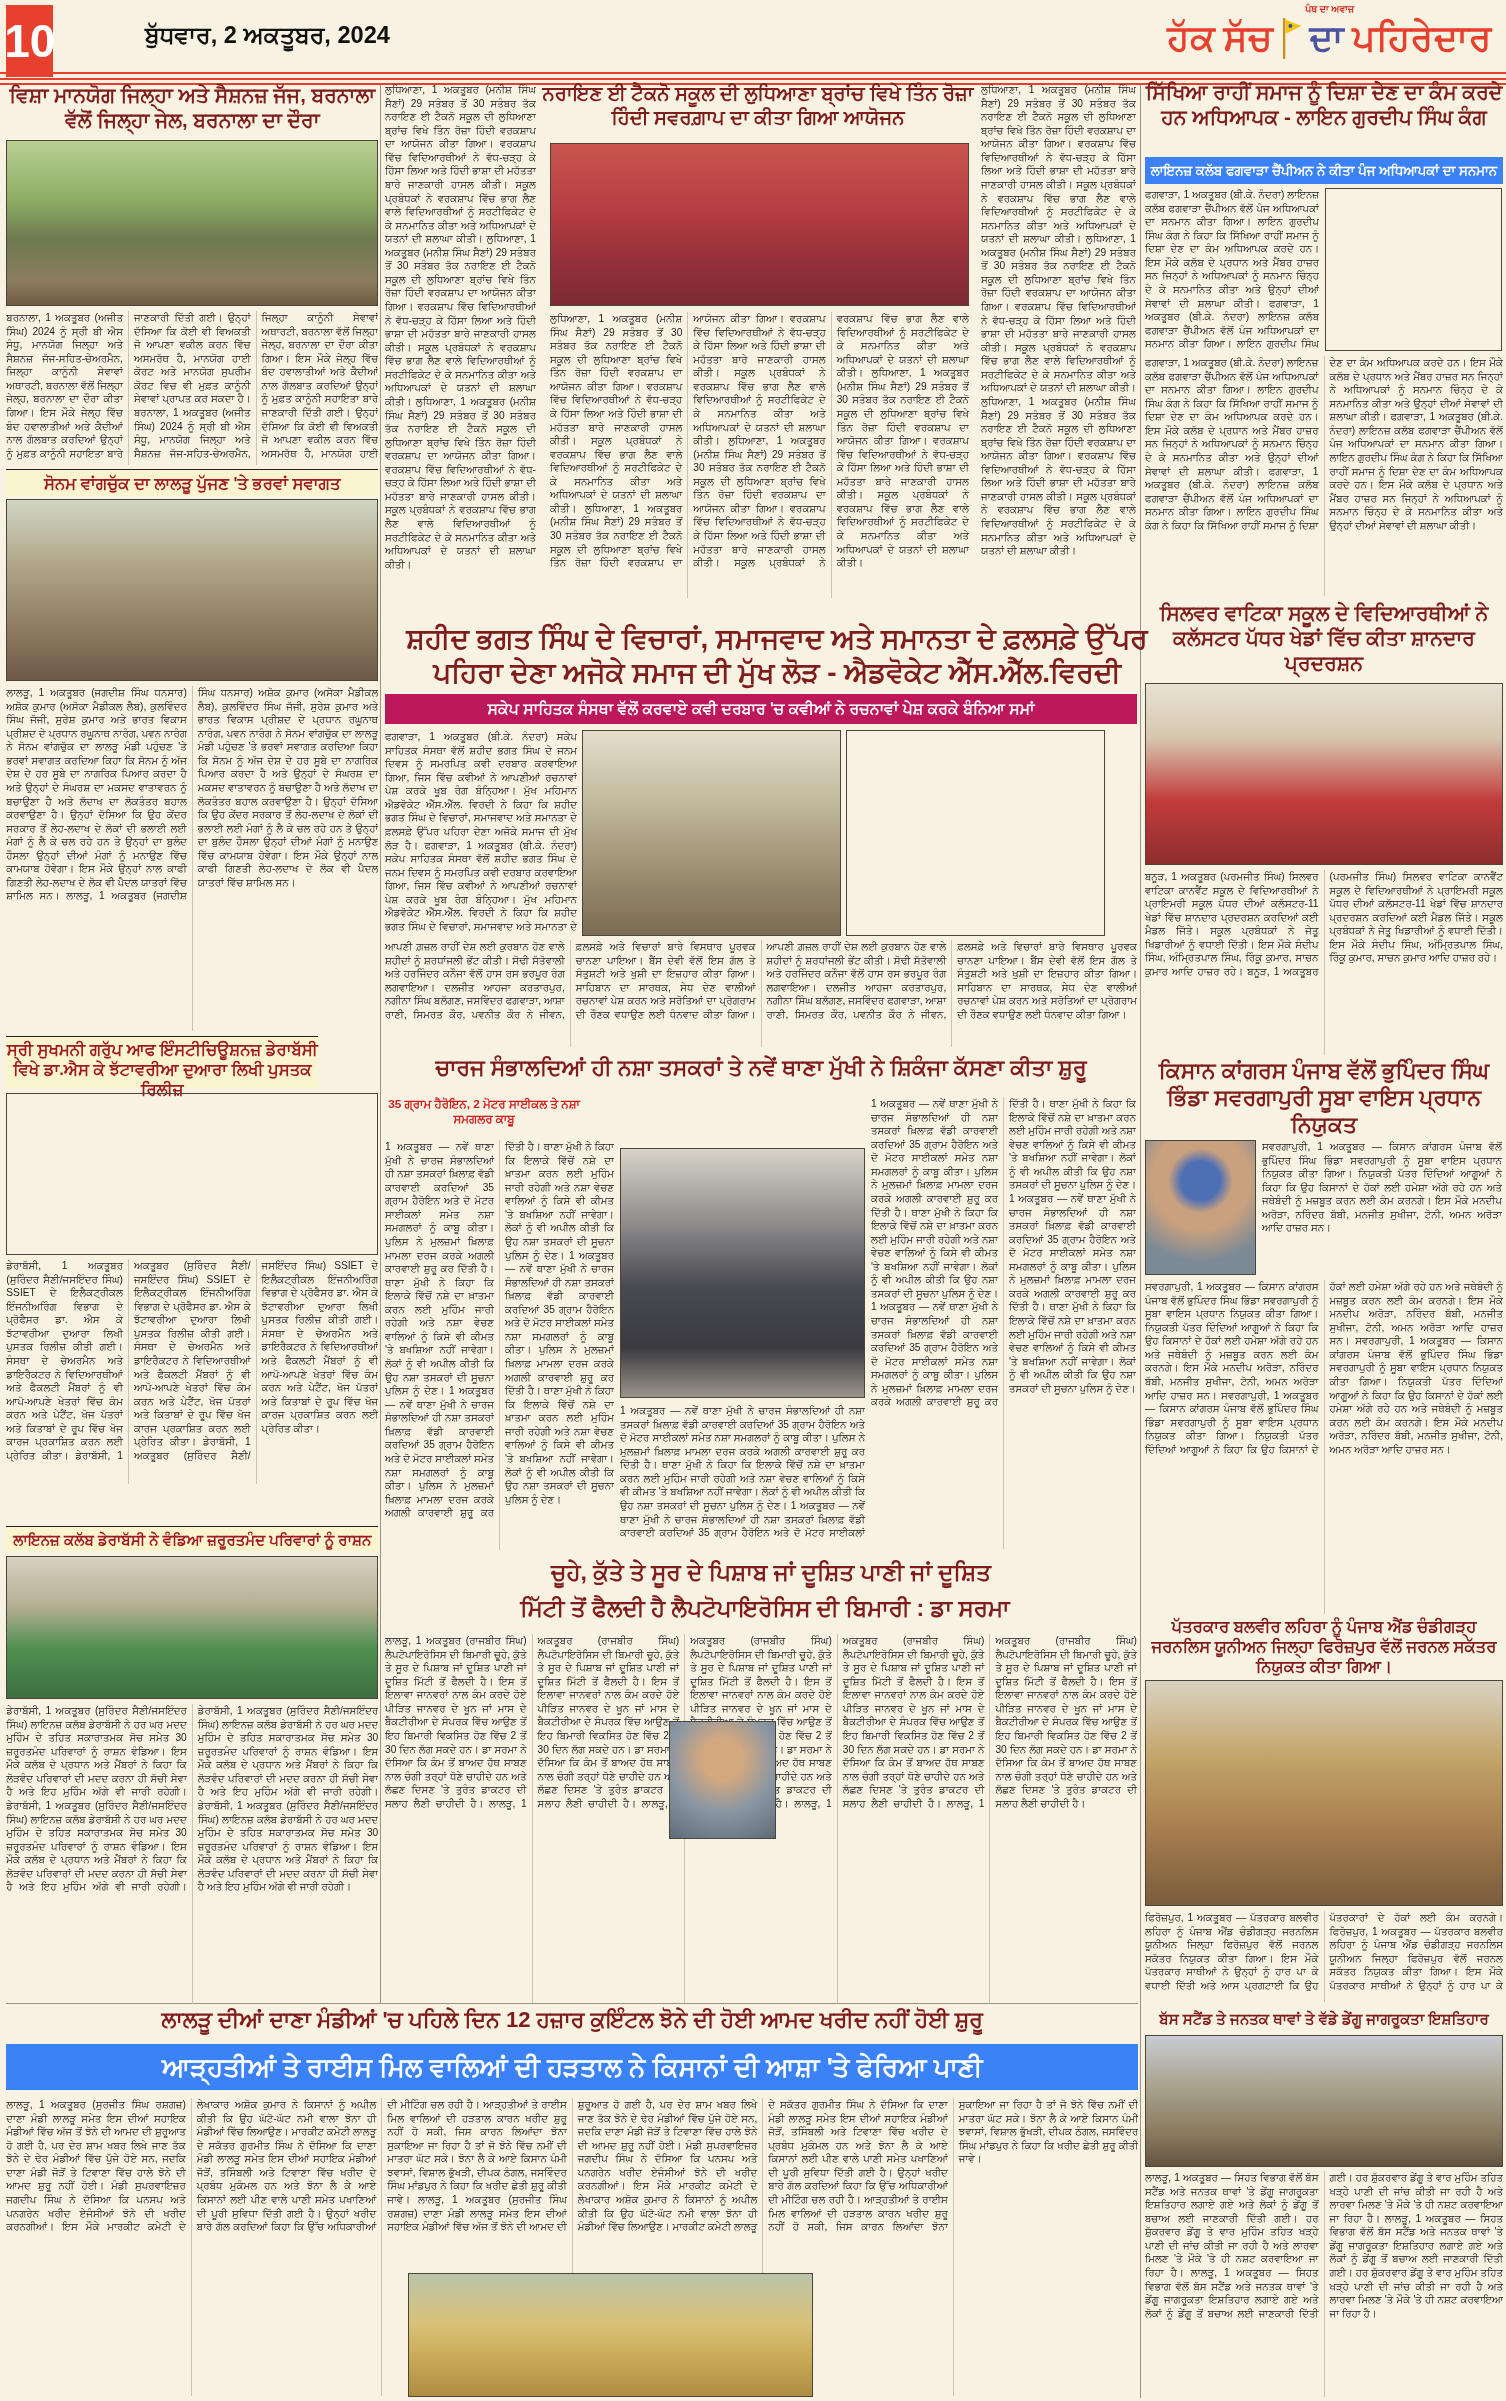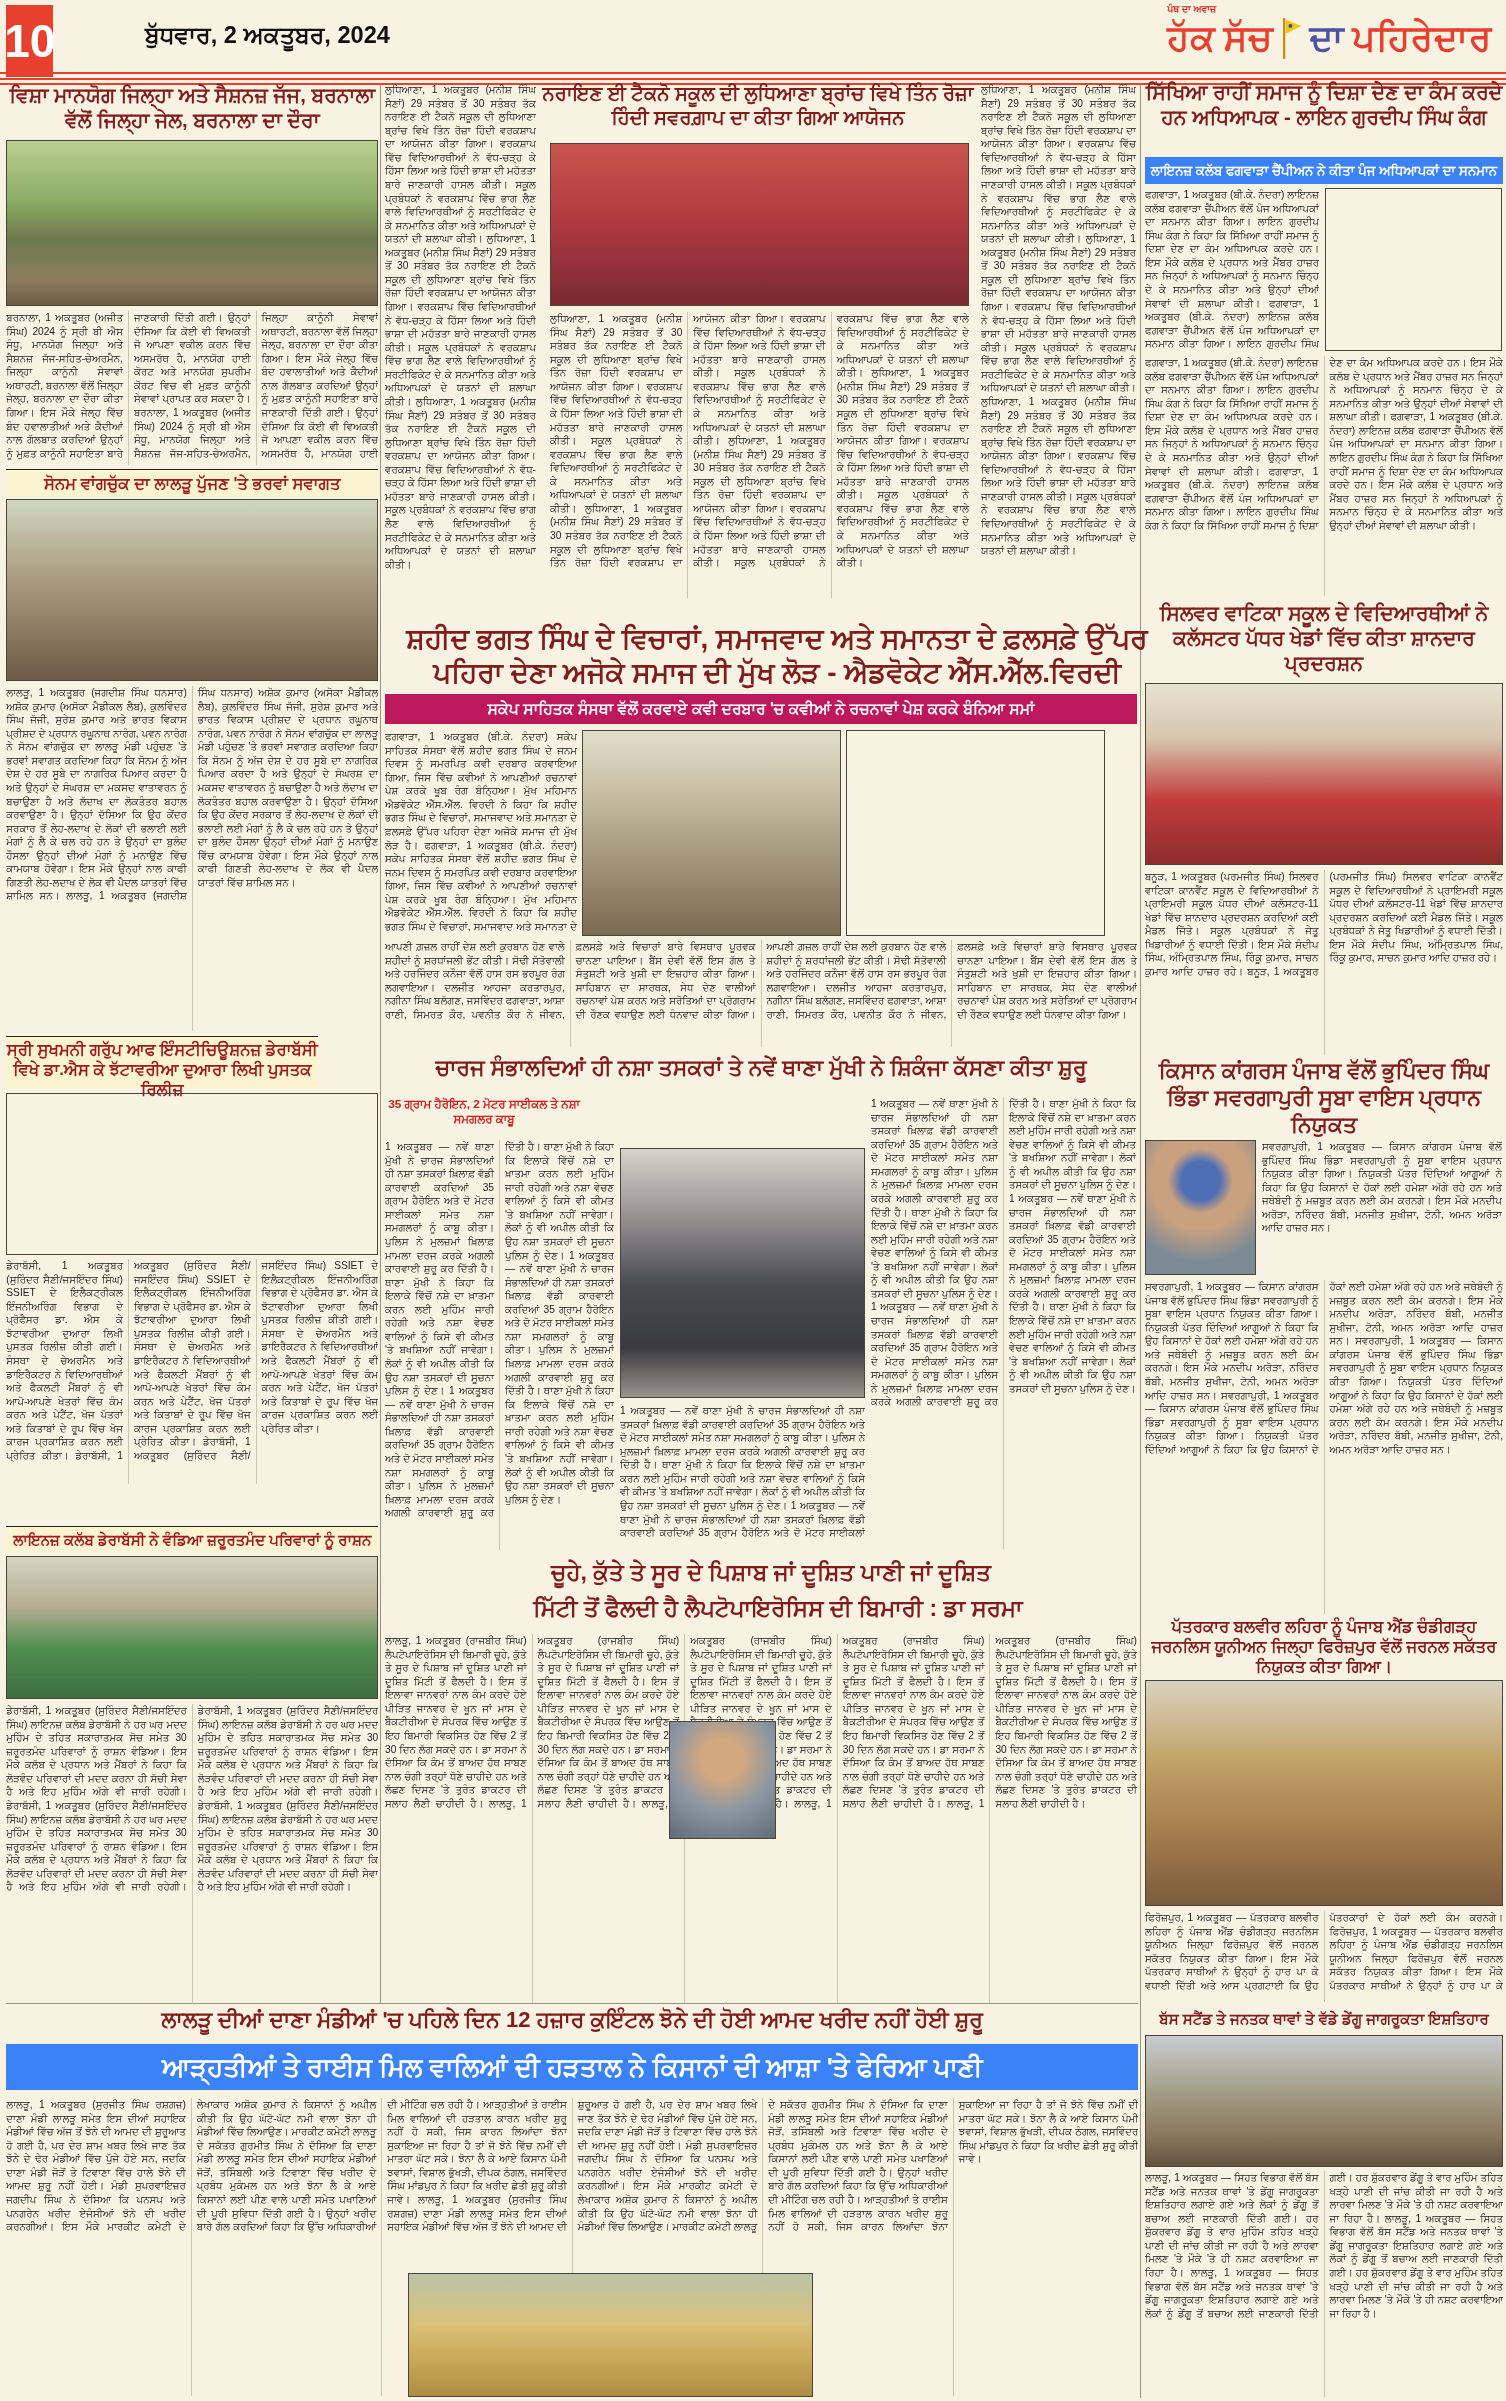--- a/index.html
+++ b/index.html
@@ -3,21 +3,21 @@
 <meta charset="utf-8">
 <style>
   html,body{margin:0;padding:0;}
   body{background:#888;font-family:"Liberation Sans","DejaVu Sans",sans-serif;}
   #paper{position:relative;width:1506px;height:2401px;background:#f7f2e2;margin:0 auto;overflow:hidden;}
   .abs{position:absolute;box-sizing:border-box;}
   
   .pagenum-box{left:6.3px;top:4.7px;width:47px;height:72px;background:#e8402f;color:#fff;
     display:flex;align-items:center;justify-content:center;font-size:46px;font-weight:bold;}
   .page-date{left:145px;top:22px;font-size:23.6px;font-weight:bold;color:#111;}
-  .masthead{right:14px;top:3.1px;text-align:left;}
+  .masthead{right:14px;top:3.1px;text-align:center;}
   .masthead .tagline{font-size:9.4px;color:#d02a1e;font-weight:bold;margin-bottom:1.6px;}
   .logo-row{display:flex;align-items:flex-end;gap:7.9px;justify-content:flex-end;}
   .logo-word{font-size:36px;font-weight:bold;color:#e8402f;letter-spacing:0.8px;}
   .logo-word.blue{color:#4d53a3;}
   .header-rules{left:0;top:72px;width:1506px;height:12.6px;
     background:repeating-linear-gradient(180deg,#e8402f 0 2.4px,rgba(0,0,0,0) 2.4px 5.5px);}
   
   .hl{font-weight:bold;color:#7f1d1d;text-align:center;line-height:1.22;}
   .hl-maroon{color:#9e1b1e;background:#fbf5cf;border-top:1.6px solid #222;}
   .bar{color:#fff;font-weight:bold;text-align:center;display:flex;align-items:center;justify-content:center;}
@@ -108,21 +108,21 @@
   <div class="abs bt c4" style="left:385px;top:940px;width:752px;height:107px;">ਆਪਣੀ ਗ਼ਜ਼ਲ ਰਾਹੀਂ ਦੇਸ਼ ਲਈ ਕੁਰਬਾਨ ਹੋਣ ਵਾਲੇ ਸ਼ਹੀਦਾਂ ਨੂੰ ਸ਼ਰਧਾਂਜਲੀ ਭੇਂਟ ਕੀਤੀ। ਸੋਢੀ ਸੱਤੋਵਾਲੀ ਅਤੇ ਹਰਜਿੰਦਰ ਕਨੌਜਾ ਵੱਲੋਂ ਹਾਸ ਰਸ ਭਰਪੂਰ ਰੰਗ ਲਗਵਾਇਆ। ਦਲਜੀਤ ਆਹਜਾ ਕਰਤਾਰਪੁਰ, ਨਗੀਨਾ ਸਿੰਘ ਬਲੱਗਣ, ਜਸਵਿੰਦਰ ਫਗਵਾੜਾ, ਆਸ਼ਾ ਰਾਣੀ, ਸਿਮਰਤ ਕੌਰ, ਪਵਨੀਤ ਕੌਰ ਨੇ ਜੀਵਨ, ਫ਼ਲਸਫ਼ੇ ਅਤੇ ਵਿਚਾਰਾਂ ਬਾਰੇ ਵਿਸਥਾਰ ਪੂਰਵਕ ਚਾਨਣਾ ਪਾਇਆ। ਬੈਂਸ ਦੇਵੀ ਵੱਲੋਂ ਇਸ ਗੱਲ ਤੇ ਸੰਤੁਸ਼ਟੀ ਅਤੇ ਖੁਸ਼ੀ ਦਾ ਇਜ਼ਹਾਰ ਕੀਤਾ ਗਿਆ। ਸਾਹਿਬਾਨ ਦਾ ਸਾਰਥਕ, ਸੇਧ ਦੇਣ ਵਾਲੀਆਂ ਰਚਨਾਵਾਂ ਪੇਸ਼ ਕਰਨ ਅਤੇ ਸਰੋਤਿਆਂ ਦਾ ਪ੍ਰੋਗਰਾਮ ਦੀ ਰੌਣਕ ਵਧਾਉਣ ਲਈ ਧੰਨਵਾਦ ਕੀਤਾ ਗਿਆ। ਆਪਣੀ ਗ਼ਜ਼ਲ ਰਾਹੀਂ ਦੇਸ਼ ਲਈ ਕੁਰਬਾਨ ਹੋਣ ਵਾਲੇ ਸ਼ਹੀਦਾਂ ਨੂੰ ਸ਼ਰਧਾਂਜਲੀ ਭੇਂਟ ਕੀਤੀ। ਸੋਢੀ ਸੱਤੋਵਾਲੀ ਅਤੇ ਹਰਜਿੰਦਰ ਕਨੌਜਾ ਵੱਲੋਂ ਹਾਸ ਰਸ ਭਰਪੂਰ ਰੰਗ ਲਗਵਾਇਆ। ਦਲਜੀਤ ਆਹਜਾ ਕਰਤਾਰਪੁਰ, ਨਗੀਨਾ ਸਿੰਘ ਬਲੱਗਣ, ਜਸਵਿੰਦਰ ਫਗਵਾੜਾ, ਆਸ਼ਾ ਰਾਣੀ, ਸਿਮਰਤ ਕੌਰ, ਪਵਨੀਤ ਕੌਰ ਨੇ ਜੀਵਨ, ਫ਼ਲਸਫ਼ੇ ਅਤੇ ਵਿਚਾਰਾਂ ਬਾਰੇ ਵਿਸਥਾਰ ਪੂਰਵਕ ਚਾਨਣਾ ਪਾਇਆ। ਬੈਂਸ ਦੇਵੀ ਵੱਲੋਂ ਇਸ ਗੱਲ ਤੇ ਸੰਤੁਸ਼ਟੀ ਅਤੇ ਖੁਸ਼ੀ ਦਾ ਇਜ਼ਹਾਰ ਕੀਤਾ ਗਿਆ। ਸਾਹਿਬਾਨ ਦਾ ਸਾਰਥਕ, ਸੇਧ ਦੇਣ ਵਾਲੀਆਂ ਰਚਨਾਵਾਂ ਪੇਸ਼ ਕਰਨ ਅਤੇ ਸਰੋਤਿਆਂ ਦਾ ਪ੍ਰੋਗਰਾਮ ਦੀ ਰੌਣਕ ਵਧਾਉਣ ਲਈ ਧੰਨਵਾਦ ਕੀਤਾ ਗਿਆ।</div>
 
   <h2 class="abs hl" style="left:385px;top:1055px;width:752px;height:36px;font-size:22px;margin:0;">ਚਾਰਜ ਸੰਭਾਲਦਿਆਂ ਹੀ ਨਸ਼ਾ ਤਸਕਰਾਂ ਤੇ ਨਵੇਂ ਥਾਣਾ ਮੁੱਖੀ ਨੇ ਸ਼ਿਕੰਜਾ ਕੱਸਣਾ ਕੀਤਾ ਸ਼ੁਰੂ</h2>
   <div class="abs kicker" style="left:386px;top:1097px;width:196px;height:39px;">35 ਗ੍ਰਾਮ ਹੈਰੋਇਨ, 2 ਮੋਟਰ ਸਾਈਕਲ ਤੇ ਨਸ਼ਾ ਸਮਗਲਰ ਕਾਬੂ</div>
   <div class="abs bt c2" style="left:385px;top:1140px;width:229px;height:410px;">1 ਅਕਤੂਬਰ — ਨਵੇਂ ਥਾਣਾ ਮੁੱਖੀ ਨੇ ਚਾਰਜ ਸੰਭਾਲਦਿਆਂ ਹੀ ਨਸ਼ਾ ਤਸਕਰਾਂ ਖ਼ਿਲਾਫ਼ ਵੱਡੀ ਕਾਰਵਾਈ ਕਰਦਿਆਂ 35 ਗ੍ਰਾਮ ਹੈਰੋਇਨ ਅਤੇ ਦੋ ਮੋਟਰ ਸਾਈਕਲਾਂ ਸਮੇਤ ਨਸ਼ਾ ਸਮਗਲਰਾਂ ਨੂੰ ਕਾਬੂ ਕੀਤਾ। ਪੁਲਿਸ ਨੇ ਮੁਲਜ਼ਮਾਂ ਖ਼ਿਲਾਫ਼ ਮਾਮਲਾ ਦਰਜ ਕਰਕੇ ਅਗਲੀ ਕਾਰਵਾਈ ਸ਼ੁਰੂ ਕਰ ਦਿੱਤੀ ਹੈ। ਥਾਣਾ ਮੁੱਖੀ ਨੇ ਕਿਹਾ ਕਿ ਇਲਾਕੇ ਵਿੱਚੋਂ ਨਸ਼ੇ ਦਾ ਖ਼ਾਤਮਾ ਕਰਨ ਲਈ ਮੁਹਿੰਮ ਜਾਰੀ ਰਹੇਗੀ ਅਤੇ ਨਸ਼ਾ ਵੇਚਣ ਵਾਲਿਆਂ ਨੂੰ ਕਿਸੇ ਵੀ ਕੀਮਤ 'ਤੇ ਬਖਸ਼ਿਆ ਨਹੀਂ ਜਾਵੇਗਾ। ਲੋਕਾਂ ਨੂੰ ਵੀ ਅਪੀਲ ਕੀਤੀ ਕਿ ਉਹ ਨਸ਼ਾ ਤਸਕਰਾਂ ਦੀ ਸੂਚਨਾ ਪੁਲਿਸ ਨੂੰ ਦੇਣ। 1 ਅਕਤੂਬਰ — ਨਵੇਂ ਥਾਣਾ ਮੁੱਖੀ ਨੇ ਚਾਰਜ ਸੰਭਾਲਦਿਆਂ ਹੀ ਨਸ਼ਾ ਤਸਕਰਾਂ ਖ਼ਿਲਾਫ਼ ਵੱਡੀ ਕਾਰਵਾਈ ਕਰਦਿਆਂ 35 ਗ੍ਰਾਮ ਹੈਰੋਇਨ ਅਤੇ ਦੋ ਮੋਟਰ ਸਾਈਕਲਾਂ ਸਮੇਤ ਨਸ਼ਾ ਸਮਗਲਰਾਂ ਨੂੰ ਕਾਬੂ ਕੀਤਾ। ਪੁਲਿਸ ਨੇ ਮੁਲਜ਼ਮਾਂ ਖ਼ਿਲਾਫ਼ ਮਾਮਲਾ ਦਰਜ ਕਰਕੇ ਅਗਲੀ ਕਾਰਵਾਈ ਸ਼ੁਰੂ ਕਰ ਦਿੱਤੀ ਹੈ। ਥਾਣਾ ਮੁੱਖੀ ਨੇ ਕਿਹਾ ਕਿ ਇਲਾਕੇ ਵਿੱਚੋਂ ਨਸ਼ੇ ਦਾ ਖ਼ਾਤਮਾ ਕਰਨ ਲਈ ਮੁਹਿੰਮ ਜਾਰੀ ਰਹੇਗੀ ਅਤੇ ਨਸ਼ਾ ਵੇਚਣ ਵਾਲਿਆਂ ਨੂੰ ਕਿਸੇ ਵੀ ਕੀਮਤ 'ਤੇ ਬਖਸ਼ਿਆ ਨਹੀਂ ਜਾਵੇਗਾ। ਲੋਕਾਂ ਨੂੰ ਵੀ ਅਪੀਲ ਕੀਤੀ ਕਿ ਉਹ ਨਸ਼ਾ ਤਸਕਰਾਂ ਦੀ ਸੂਚਨਾ ਪੁਲਿਸ ਨੂੰ ਦੇਣ। 1 ਅਕਤੂਬਰ — ਨਵੇਂ ਥਾਣਾ ਮੁੱਖੀ ਨੇ ਚਾਰਜ ਸੰਭਾਲਦਿਆਂ ਹੀ ਨਸ਼ਾ ਤਸਕਰਾਂ ਖ਼ਿਲਾਫ਼ ਵੱਡੀ ਕਾਰਵਾਈ ਕਰਦਿਆਂ 35 ਗ੍ਰਾਮ ਹੈਰੋਇਨ ਅਤੇ ਦੋ ਮੋਟਰ ਸਾਈਕਲਾਂ ਸਮੇਤ ਨਸ਼ਾ ਸਮਗਲਰਾਂ ਨੂੰ ਕਾਬੂ ਕੀਤਾ। ਪੁਲਿਸ ਨੇ ਮੁਲਜ਼ਮਾਂ ਖ਼ਿਲਾਫ਼ ਮਾਮਲਾ ਦਰਜ ਕਰਕੇ ਅਗਲੀ ਕਾਰਵਾਈ ਸ਼ੁਰੂ ਕਰ ਦਿੱਤੀ ਹੈ। ਥਾਣਾ ਮੁੱਖੀ ਨੇ ਕਿਹਾ ਕਿ ਇਲਾਕੇ ਵਿੱਚੋਂ ਨਸ਼ੇ ਦਾ ਖ਼ਾਤਮਾ ਕਰਨ ਲਈ ਮੁਹਿੰਮ ਜਾਰੀ ਰਹੇਗੀ ਅਤੇ ਨਸ਼ਾ ਵੇਚਣ ਵਾਲਿਆਂ ਨੂੰ ਕਿਸੇ ਵੀ ਕੀਮਤ 'ਤੇ ਬਖਸ਼ਿਆ ਨਹੀਂ ਜਾਵੇਗਾ। ਲੋਕਾਂ ਨੂੰ ਵੀ ਅਪੀਲ ਕੀਤੀ ਕਿ ਉਹ ਨਸ਼ਾ ਤਸਕਰਾਂ ਦੀ ਸੂਚਨਾ ਪੁਲਿਸ ਨੂੰ ਦੇਣ।</div>
   <div class="abs photo ph-police" style="left:620px;top:1148px;width:245px;height:250px;"></div>
   <div class="abs bt c1" style="left:620px;top:1404px;width:245px;height:146px;">1 ਅਕਤੂਬਰ — ਨਵੇਂ ਥਾਣਾ ਮੁੱਖੀ ਨੇ ਚਾਰਜ ਸੰਭਾਲਦਿਆਂ ਹੀ ਨਸ਼ਾ ਤਸਕਰਾਂ ਖ਼ਿਲਾਫ਼ ਵੱਡੀ ਕਾਰਵਾਈ ਕਰਦਿਆਂ 35 ਗ੍ਰਾਮ ਹੈਰੋਇਨ ਅਤੇ ਦੋ ਮੋਟਰ ਸਾਈਕਲਾਂ ਸਮੇਤ ਨਸ਼ਾ ਸਮਗਲਰਾਂ ਨੂੰ ਕਾਬੂ ਕੀਤਾ। ਪੁਲਿਸ ਨੇ ਮੁਲਜ਼ਮਾਂ ਖ਼ਿਲਾਫ਼ ਮਾਮਲਾ ਦਰਜ ਕਰਕੇ ਅਗਲੀ ਕਾਰਵਾਈ ਸ਼ੁਰੂ ਕਰ ਦਿੱਤੀ ਹੈ। ਥਾਣਾ ਮੁੱਖੀ ਨੇ ਕਿਹਾ ਕਿ ਇਲਾਕੇ ਵਿੱਚੋਂ ਨਸ਼ੇ ਦਾ ਖ਼ਾਤਮਾ ਕਰਨ ਲਈ ਮੁਹਿੰਮ ਜਾਰੀ ਰਹੇਗੀ ਅਤੇ ਨਸ਼ਾ ਵੇਚਣ ਵਾਲਿਆਂ ਨੂੰ ਕਿਸੇ ਵੀ ਕੀਮਤ 'ਤੇ ਬਖਸ਼ਿਆ ਨਹੀਂ ਜਾਵੇਗਾ। ਲੋਕਾਂ ਨੂੰ ਵੀ ਅਪੀਲ ਕੀਤੀ ਕਿ ਉਹ ਨਸ਼ਾ ਤਸਕਰਾਂ ਦੀ ਸੂਚਨਾ ਪੁਲਿਸ ਨੂੰ ਦੇਣ। 1 ਅਕਤੂਬਰ — ਨਵੇਂ ਥਾਣਾ ਮੁੱਖੀ ਨੇ ਚਾਰਜ ਸੰਭਾਲਦਿਆਂ ਹੀ ਨਸ਼ਾ ਤਸਕਰਾਂ ਖ਼ਿਲਾਫ਼ ਵੱਡੀ ਕਾਰਵਾਈ ਕਰਦਿਆਂ 35 ਗ੍ਰਾਮ ਹੈਰੋਇਨ ਅਤੇ ਦੋ ਮੋਟਰ ਸਾਈਕਲਾਂ ਸਮੇਤ ਨਸ਼ਾ ਸਮਗਲਰਾਂ ਨੂੰ ਕਾਬੂ ਕੀਤਾ। ਪੁਲਿਸ ਨੇ ਮੁਲਜ਼ਮਾਂ ਖ਼ਿਲਾਫ਼ ਮਾਮਲਾ ਦਰਜ ਕਰਕੇ ਅਗਲੀ ਕਾਰਵਾਈ ਸ਼ੁਰੂ ਕਰ ਦਿੱਤੀ ਹੈ। ਥਾਣਾ ਮੁੱਖੀ ਨੇ ਕਿਹਾ ਕਿ ਇਲਾਕੇ ਵਿੱਚੋਂ ਨਸ਼ੇ ਦਾ ਖ਼ਾਤਮਾ ਕਰਨ ਲਈ ਮੁਹਿੰਮ ਜਾਰੀ ਰਹੇਗੀ ਅਤੇ ਨਸ਼ਾ ਵੇਚਣ ਵਾਲਿਆਂ ਨੂੰ ਕਿਸੇ ਵੀ ਕੀਮਤ 'ਤੇ ਬਖਸ਼ਿਆ ਨਹੀਂ ਜਾਵੇਗਾ। ਲੋਕਾਂ ਨੂੰ ਵੀ ਅਪੀਲ ਕੀਤੀ ਕਿ ਉਹ ਨਸ਼ਾ ਤਸਕਰਾਂ ਦੀ ਸੂਚਨਾ ਪੁਲਿਸ ਨੂੰ ਦੇਣ।</div>
   <div class="abs bt c2" style="left:871px;top:1097px;width:265px;height:452px;">1 ਅਕਤੂਬਰ — ਨਵੇਂ ਥਾਣਾ ਮੁੱਖੀ ਨੇ ਚਾਰਜ ਸੰਭਾਲਦਿਆਂ ਹੀ ਨਸ਼ਾ ਤਸਕਰਾਂ ਖ਼ਿਲਾਫ਼ ਵੱਡੀ ਕਾਰਵਾਈ ਕਰਦਿਆਂ 35 ਗ੍ਰਾਮ ਹੈਰੋਇਨ ਅਤੇ ਦੋ ਮੋਟਰ ਸਾਈਕਲਾਂ ਸਮੇਤ ਨਸ਼ਾ ਸਮਗਲਰਾਂ ਨੂੰ ਕਾਬੂ ਕੀਤਾ। ਪੁਲਿਸ ਨੇ ਮੁਲਜ਼ਮਾਂ ਖ਼ਿਲਾਫ਼ ਮਾਮਲਾ ਦਰਜ ਕਰਕੇ ਅਗਲੀ ਕਾਰਵਾਈ ਸ਼ੁਰੂ ਕਰ ਦਿੱਤੀ ਹੈ। ਥਾਣਾ ਮੁੱਖੀ ਨੇ ਕਿਹਾ ਕਿ ਇਲਾਕੇ ਵਿੱਚੋਂ ਨਸ਼ੇ ਦਾ ਖ਼ਾਤਮਾ ਕਰਨ ਲਈ ਮੁਹਿੰਮ ਜਾਰੀ ਰਹੇਗੀ ਅਤੇ ਨਸ਼ਾ ਵੇਚਣ ਵਾਲਿਆਂ ਨੂੰ ਕਿਸੇ ਵੀ ਕੀਮਤ 'ਤੇ ਬਖਸ਼ਿਆ ਨਹੀਂ ਜਾਵੇਗਾ। ਲੋਕਾਂ ਨੂੰ ਵੀ ਅਪੀਲ ਕੀਤੀ ਕਿ ਉਹ ਨਸ਼ਾ ਤਸਕਰਾਂ ਦੀ ਸੂਚਨਾ ਪੁਲਿਸ ਨੂੰ ਦੇਣ। 1 ਅਕਤੂਬਰ — ਨਵੇਂ ਥਾਣਾ ਮੁੱਖੀ ਨੇ ਚਾਰਜ ਸੰਭਾਲਦਿਆਂ ਹੀ ਨਸ਼ਾ ਤਸਕਰਾਂ ਖ਼ਿਲਾਫ਼ ਵੱਡੀ ਕਾਰਵਾਈ ਕਰਦਿਆਂ 35 ਗ੍ਰਾਮ ਹੈਰੋਇਨ ਅਤੇ ਦੋ ਮੋਟਰ ਸਾਈਕਲਾਂ ਸਮੇਤ ਨਸ਼ਾ ਸਮਗਲਰਾਂ ਨੂੰ ਕਾਬੂ ਕੀਤਾ। ਪੁਲਿਸ ਨੇ ਮੁਲਜ਼ਮਾਂ ਖ਼ਿਲਾਫ਼ ਮਾਮਲਾ ਦਰਜ ਕਰਕੇ ਅਗਲੀ ਕਾਰਵਾਈ ਸ਼ੁਰੂ ਕਰ ਦਿੱਤੀ ਹੈ। ਥਾਣਾ ਮੁੱਖੀ ਨੇ ਕਿਹਾ ਕਿ ਇਲਾਕੇ ਵਿੱਚੋਂ ਨਸ਼ੇ ਦਾ ਖ਼ਾਤਮਾ ਕਰਨ ਲਈ ਮੁਹਿੰਮ ਜਾਰੀ ਰਹੇਗੀ ਅਤੇ ਨਸ਼ਾ ਵੇਚਣ ਵਾਲਿਆਂ ਨੂੰ ਕਿਸੇ ਵੀ ਕੀਮਤ 'ਤੇ ਬਖਸ਼ਿਆ ਨਹੀਂ ਜਾਵੇਗਾ। ਲੋਕਾਂ ਨੂੰ ਵੀ ਅਪੀਲ ਕੀਤੀ ਕਿ ਉਹ ਨਸ਼ਾ ਤਸਕਰਾਂ ਦੀ ਸੂਚਨਾ ਪੁਲਿਸ ਨੂੰ ਦੇਣ। 1 ਅਕਤੂਬਰ — ਨਵੇਂ ਥਾਣਾ ਮੁੱਖੀ ਨੇ ਚਾਰਜ ਸੰਭਾਲਦਿਆਂ ਹੀ ਨਸ਼ਾ ਤਸਕਰਾਂ ਖ਼ਿਲਾਫ਼ ਵੱਡੀ ਕਾਰਵਾਈ ਕਰਦਿਆਂ 35 ਗ੍ਰਾਮ ਹੈਰੋਇਨ ਅਤੇ ਦੋ ਮੋਟਰ ਸਾਈਕਲਾਂ ਸਮੇਤ ਨਸ਼ਾ ਸਮਗਲਰਾਂ ਨੂੰ ਕਾਬੂ ਕੀਤਾ। ਪੁਲਿਸ ਨੇ ਮੁਲਜ਼ਮਾਂ ਖ਼ਿਲਾਫ਼ ਮਾਮਲਾ ਦਰਜ ਕਰਕੇ ਅਗਲੀ ਕਾਰਵਾਈ ਸ਼ੁਰੂ ਕਰ ਦਿੱਤੀ ਹੈ। ਥਾਣਾ ਮੁੱਖੀ ਨੇ ਕਿਹਾ ਕਿ ਇਲਾਕੇ ਵਿੱਚੋਂ ਨਸ਼ੇ ਦਾ ਖ਼ਾਤਮਾ ਕਰਨ ਲਈ ਮੁਹਿੰਮ ਜਾਰੀ ਰਹੇਗੀ ਅਤੇ ਨਸ਼ਾ ਵੇਚਣ ਵਾਲਿਆਂ ਨੂੰ ਕਿਸੇ ਵੀ ਕੀਮਤ 'ਤੇ ਬਖਸ਼ਿਆ ਨਹੀਂ ਜਾਵੇਗਾ। ਲੋਕਾਂ ਨੂੰ ਵੀ ਅਪੀਲ ਕੀਤੀ ਕਿ ਉਹ ਨਸ਼ਾ ਤਸਕਰਾਂ ਦੀ ਸੂਚਨਾ ਪੁਲਿਸ ਨੂੰ ਦੇਣ।</div>
 
   <h2 class="abs hl" style="left:395px;top:1558px;width:752px;height:36px;font-size:23px;margin:0;">ਚੂਹੇ, ਕੁੱਤੇ ਤੇ ਸੂਰ ਦੇ ਪਿਸ਼ਾਬ ਜਾਂ ਦੂਸ਼ਿਤ ਪਾਣੀ ਜਾਂ ਦੂਸ਼ਿਤ</h2>
-  <h2 class="abs hl" style="left:402px;top:1594px;width:752px;height:36px;font-size:23px;margin:0;">ਮਿੱਟੀ ਤੋਂ ਫੈਲਦੀ ਹੈ ਲੈਪਟੋਪਾਇਰੋਸਿਸ ਦੀ ਬਿਮਾਰੀ : ਡਾ ਸਰਮਾ</h2>
+  <h2 class="abs hl" style="left:389px;top:1594px;width:752px;height:36px;font-size:23px;margin:0;">ਮਿੱਟੀ ਤੋਂ ਫੈਲਦੀ ਹੈ ਲੈਪਟੋਪਾਇਰੋਸਿਸ ਦੀ ਬਿਮਾਰੀ : ਡਾ ਸਰਮਾ</h2>
   <div class="abs bt c5" style="left:385px;top:1634px;width:752px;height:369px;">ਲਾਲੜੂ, 1 ਅਕਤੂਬਰ (ਰਾਜਬੀਰ ਸਿੰਘ) ਲੈਪਟੋਪਾਇਰੋਸਿਸ ਦੀ ਬਿਮਾਰੀ ਚੂਹੇ, ਕੁੱਤੇ ਤੇ ਸੂਰ ਦੇ ਪਿਸ਼ਾਬ ਜਾਂ ਦੂਸ਼ਿਤ ਪਾਣੀ ਜਾਂ ਦੂਸ਼ਿਤ ਮਿੱਟੀ ਤੋਂ ਫੈਲਦੀ ਹੈ। ਇਸ ਤੋਂ ਇਲਾਵਾ ਜਾਨਵਰਾਂ ਨਾਲ ਕੰਮ ਕਰਦੇ ਹੋਏ ਪੀੜਿਤ ਜਾਨਵਰ ਦੇ ਖੂਨ ਜਾਂ ਮਾਸ ਦੇ ਬੈਕਟੀਰੀਆ ਦੇ ਸੰਪਰਕ ਵਿੱਚ ਆਉਣ ਤੋਂ ਇਹ ਬਿਮਾਰੀ ਵਿਕਸਿਤ ਹੋਣ ਵਿੱਚ 2 ਤੋਂ 30 ਦਿਨ ਲੱਗ ਸਕਦੇ ਹਨ। ਡਾ ਸਰਮਾ ਨੇ ਦੱਸਿਆ ਕਿ ਕੰਮ ਤੋਂ ਬਾਅਦ ਹੱਥ ਸਾਬਣ ਨਾਲ ਚੰਗੀ ਤਰ੍ਹਾਂ ਧੋਣੇ ਚਾਹੀਦੇ ਹਨ ਅਤੇ ਲੱਛਣ ਦਿਸਣ 'ਤੇ ਤੁਰੰਤ ਡਾਕਟਰ ਦੀ ਸਲਾਹ ਲੈਣੀ ਚਾਹੀਦੀ ਹੈ। ਲਾਲੜੂ, 1 ਅਕਤੂਬਰ (ਰਾਜਬੀਰ ਸਿੰਘ) ਲੈਪਟੋਪਾਇਰੋਸਿਸ ਦੀ ਬਿਮਾਰੀ ਚੂਹੇ, ਕੁੱਤੇ ਤੇ ਸੂਰ ਦੇ ਪਿਸ਼ਾਬ ਜਾਂ ਦੂਸ਼ਿਤ ਪਾਣੀ ਜਾਂ ਦੂਸ਼ਿਤ ਮਿੱਟੀ ਤੋਂ ਫੈਲਦੀ ਹੈ। ਇਸ ਤੋਂ ਇਲਾਵਾ ਜਾਨਵਰਾਂ ਨਾਲ ਕੰਮ ਕਰਦੇ ਹੋਏ ਪੀੜਿਤ ਜਾਨਵਰ ਦੇ ਖੂਨ ਜਾਂ ਮਾਸ ਦੇ ਬੈਕਟੀਰੀਆ ਦੇ ਸੰਪਰਕ ਵਿੱਚ ਆਉਣ ਤੋਂ ਇਹ ਬਿਮਾਰੀ ਵਿਕਸਿਤ ਹੋਣ ਵਿੱਚ 2 ਤੋਂ 30 ਦਿਨ ਲੱਗ ਸਕਦੇ ਹਨ। ਡਾ ਸਰਮਾ ਨੇ ਦੱਸਿਆ ਕਿ ਕੰਮ ਤੋਂ ਬਾਅਦ ਹੱਥ ਸਾਬਣ ਨਾਲ ਚੰਗੀ ਤਰ੍ਹਾਂ ਧੋਣੇ ਚਾਹੀਦੇ ਹਨ ਅਤੇ ਲੱਛਣ ਦਿਸਣ 'ਤੇ ਤੁਰੰਤ ਡਾਕਟਰ ਦੀ ਸਲਾਹ ਲੈਣੀ ਚਾਹੀਦੀ ਹੈ। ਲਾਲੜੂ, 1 ਅਕਤੂਬਰ (ਰਾਜਬੀਰ ਸਿੰਘ) ਲੈਪਟੋਪਾਇਰੋਸਿਸ ਦੀ ਬਿਮਾਰੀ ਚੂਹੇ, ਕੁੱਤੇ ਤੇ ਸੂਰ ਦੇ ਪਿਸ਼ਾਬ ਜਾਂ ਦੂਸ਼ਿਤ ਪਾਣੀ ਜਾਂ ਦੂਸ਼ਿਤ ਮਿੱਟੀ ਤੋਂ ਫੈਲਦੀ ਹੈ। ਇਸ ਤੋਂ ਇਲਾਵਾ ਜਾਨਵਰਾਂ ਨਾਲ ਕੰਮ ਕਰਦੇ ਹੋਏ ਪੀੜਿਤ ਜਾਨਵਰ ਦੇ ਖੂਨ ਜਾਂ ਮਾਸ ਦੇ ਬੈਕਟੀਰੀਆ ਦੇ ਸੰਪਰਕ ਵਿੱਚ ਆਉਣ ਤੋਂ ਇਹ ਬਿਮਾਰੀ ਵਿਕਸਿਤ ਹੋਣ ਵਿੱਚ 2 ਤੋਂ 30 ਦਿਨ ਲੱਗ ਸਕਦੇ ਹਨ। ਡਾ ਸਰਮਾ ਨੇ ਦੱਸਿਆ ਕਿ ਕੰਮ ਤੋਂ ਬਾਅਦ ਹੱਥ ਸਾਬਣ ਨਾਲ ਚੰਗੀ ਤਰ੍ਹਾਂ ਧੋਣੇ ਚਾਹੀਦੇ ਹਨ ਅਤੇ ਲੱਛਣ ਦਿਸਣ 'ਤੇ ਤੁਰੰਤ ਡਾਕਟਰ ਦੀ ਸਲਾਹ ਲੈਣੀ ਚਾਹੀਦੀ ਹੈ। ਲਾਲੜੂ, 1 ਅਕਤੂਬਰ (ਰਾਜਬੀਰ ਸਿੰਘ) ਲੈਪਟੋਪਾਇਰੋਸਿਸ ਦੀ ਬਿਮਾਰੀ ਚੂਹੇ, ਕੁੱਤੇ ਤੇ ਸੂਰ ਦੇ ਪਿਸ਼ਾਬ ਜਾਂ ਦੂਸ਼ਿਤ ਪਾਣੀ ਜਾਂ ਦੂਸ਼ਿਤ ਮਿੱਟੀ ਤੋਂ ਫੈਲਦੀ ਹੈ। ਇਸ ਤੋਂ ਇਲਾਵਾ ਜਾਨਵਰਾਂ ਨਾਲ ਕੰਮ ਕਰਦੇ ਹੋਏ ਪੀੜਿਤ ਜਾਨਵਰ ਦੇ ਖੂਨ ਜਾਂ ਮਾਸ ਦੇ ਬੈਕਟੀਰੀਆ ਦੇ ਸੰਪਰਕ ਵਿੱਚ ਆਉਣ ਤੋਂ ਇਹ ਬਿਮਾਰੀ ਵਿਕਸਿਤ ਹੋਣ ਵਿੱਚ 2 ਤੋਂ 30 ਦਿਨ ਲੱਗ ਸਕਦੇ ਹਨ। ਡਾ ਸਰਮਾ ਨੇ ਦੱਸਿਆ ਕਿ ਕੰਮ ਤੋਂ ਬਾਅਦ ਹੱਥ ਸਾਬਣ ਨਾਲ ਚੰਗੀ ਤਰ੍ਹਾਂ ਧੋਣੇ ਚਾਹੀਦੇ ਹਨ ਅਤੇ ਲੱਛਣ ਦਿਸਣ 'ਤੇ ਤੁਰੰਤ ਡਾਕਟਰ ਦੀ ਸਲਾਹ ਲੈਣੀ ਚਾਹੀਦੀ ਹੈ। ਲਾਲੜੂ, 1 ਅਕਤੂਬਰ (ਰਾਜਬੀਰ ਸਿੰਘ) ਲੈਪਟੋਪਾਇਰੋਸਿਸ ਦੀ ਬਿਮਾਰੀ ਚੂਹੇ, ਕੁੱਤੇ ਤੇ ਸੂਰ ਦੇ ਪਿਸ਼ਾਬ ਜਾਂ ਦੂਸ਼ਿਤ ਪਾਣੀ ਜਾਂ ਦੂਸ਼ਿਤ ਮਿੱਟੀ ਤੋਂ ਫੈਲਦੀ ਹੈ। ਇਸ ਤੋਂ ਇਲਾਵਾ ਜਾਨਵਰਾਂ ਨਾਲ ਕੰਮ ਕਰਦੇ ਹੋਏ ਪੀੜਿਤ ਜਾਨਵਰ ਦੇ ਖੂਨ ਜਾਂ ਮਾਸ ਦੇ ਬੈਕਟੀਰੀਆ ਦੇ ਸੰਪਰਕ ਵਿੱਚ ਆਉਣ ਤੋਂ ਇਹ ਬਿਮਾਰੀ ਵਿਕਸਿਤ ਹੋਣ ਵਿੱਚ 2 ਤੋਂ 30 ਦਿਨ ਲੱਗ ਸਕਦੇ ਹਨ। ਡਾ ਸਰਮਾ ਨੇ ਦੱਸਿਆ ਕਿ ਕੰਮ ਤੋਂ ਬਾਅਦ ਹੱਥ ਸਾਬਣ ਨਾਲ ਚੰਗੀ ਤਰ੍ਹਾਂ ਧੋਣੇ ਚਾਹੀਦੇ ਹਨ ਅਤੇ ਲੱਛਣ ਦਿਸਣ 'ਤੇ ਤੁਰੰਤ ਡਾਕਟਰ ਦੀ ਸਲਾਹ ਲੈਣੀ ਚਾਹੀਦੀ ਹੈ।</div>
   <div class="abs photo ph-portrait" style="left:669px;top:1721px;width:107px;height:118px;"></div>
 
   <h2 class="abs hl" style="left:6.3px;top:2007px;width:1132px;height:33px;font-size:22px;margin:0;">ਲਾਲੜੂ ਦੀਆਂ ਦਾਣਾ ਮੰਡੀਆਂ 'ਚ ਪਹਿਲੇ ਦਿਨ 12 ਹਜ਼ਾਰ ਕੁਇੰਟਲ ਝੋਨੇ ਦੀ ਹੋਈ ਆਮਦ ਖਰੀਦ ਨਹੀਂ ਹੋਈ ਸ਼ੁਰੂ</h2>
   <div class="abs bar bar-red" style="left:6.3px;top:2044px;width:1132px;height:46px;font-size:26px;">ਆੜ੍ਹਤੀਆਂ ਤੇ ਰਾਈਸ ਮਿਲ ਵਾਲਿਆਂ ਦੀ ਹੜਤਾਲ ਨੇ ਕਿਸਾਨਾਂ ਦੀ ਆਸ਼ਾ 'ਤੇ ਫੇਰਿਆ ਪਾਣੀ</div>
   <div class="abs bt c6" style="left:6.3px;top:2098px;width:1132px;height:298px;">ਲਾਲੜੂ, 1 ਅਕਤੂਬਰ (ਸੁਰਜੀਤ ਸਿੰਘ ਰਸ਼ਗਜ਼) ਦਾਣਾ ਮੰਡੀ ਲਾਲੜੂ ਸਮੇਤ ਇਸ ਦੀਆਂ ਸਹਾਇਕ ਮੰਡੀਆਂ ਵਿੱਚ ਅੱਜ ਤੋਂ ਝੋਨੇ ਦੀ ਆਮਦ ਦੀ ਸ਼ੁਰੂਆਤ ਹੋ ਗਈ ਹੈ, ਪਰ ਦੇਰ ਸ਼ਾਮ ਖਬਰ ਲਿਖੇ ਜਾਣ ਤੱਕ ਝੋਨੇ ਦੇ ਢੇਰ ਮੰਡੀਆਂ ਵਿੱਚ ਪੁੱਜੇ ਹੋਏ ਸਨ, ਜਦਕਿ ਦਾਣਾ ਮੰਡੀ ਜੋੜੋਂ ਤੇ ਟਿਵਾਣਾ ਵਿੱਚ ਹਾਲੇ ਝੋਨੇ ਦੀ ਆਮਦ ਸ਼ੁਰੂ ਨਹੀਂ ਹੋਈ। ਮੰਡੀ ਸੁਪਰਵਾਇਜ਼ਰ ਜਗਦੀਪ ਸਿੰਘ ਨੇ ਦੱਸਿਆ ਕਿ ਪਨਸਪ ਅਤੇ ਪਨਗਰੇਨ ਖਰੀਦ ਏਜੰਸੀਆਂ ਝੋਨੇ ਦੀ ਖਰੀਦ ਕਰਨਗੀਆਂ। ਇਸ ਮੌਕੇ ਮਾਰਕੀਟ ਕਮੇਟੀ ਦੇ ਲੇਖਾਕਾਰ ਅਸ਼ੋਕ ਕੁਮਾਰ ਨੇ ਕਿਸਾਨਾਂ ਨੂੰ ਅਪੀਲ ਕੀਤੀ ਕਿ ਉਹ ਘੱਟੋ-ਘੱਟ ਨਮੀ ਵਾਲਾ ਝੋਨਾ ਹੀ ਮੰਡੀਆਂ ਵਿੱਚ ਲਿਆਉਣ। ਮਾਰਕੀਟ ਕਮੇਟੀ ਲਾਲੜੂ ਦੇ ਸਕੱਤਰ ਗੁਰਮੀਤ ਸਿੰਘ ਨੇ ਦੱਸਿਆ ਕਿ ਦਾਣਾ ਮੰਡੀ ਲਾਲੜੂ ਸਮੇਤ ਇਸ ਦੀਆਂ ਸਹਾਇਕ ਮੰਡੀਆਂ ਜੋੜੋਂ, ਤਸਿੰਬਲੀ ਅਤੇ ਟਿਵਾਣਾ ਵਿੱਚ ਖਰੀਦ ਦੇ ਪ੍ਰਬੰਧ ਮੁਕੰਮਲ ਹਨ ਅਤੇ ਝੋਨਾ ਲੈ ਕੇ ਆਏ ਕਿਸਾਨਾਂ ਲਈ ਪੀਣ ਵਾਲੇ ਪਾਣੀ ਸਮੇਤ ਪਖਾਣਿਆਂ ਦੀ ਪੂਰੀ ਸੁਵਿਧਾ ਦਿੱਤੀ ਗਈ ਹੈ। ਉਨ੍ਹਾਂ ਖਰੀਦ ਬਾਰੇ ਗੱਲ ਕਰਦਿਆਂ ਕਿਹਾ ਕਿ ਉੱਚ ਅਧਿਕਾਰੀਆਂ ਦੀ ਮੀਟਿੰਗ ਚਲ ਰਹੀ ਹੈ। ਆੜ੍ਹਤੀਆਂ ਤੇ ਰਾਈਸ ਮਿਲ ਵਾਲਿਆਂ ਦੀ ਹੜਤਾਲ ਕਾਰਨ ਖਰੀਦ ਸ਼ੁਰੂ ਨਹੀਂ ਹੋ ਸਕੀ, ਜਿਸ ਕਾਰਨ ਲਿਆਂਦਾ ਝੋਨਾ ਸੁਕਾਇਆ ਜਾ ਰਿਹਾ ਹੈ ਤਾਂ ਜੋ ਝੋਨੇ ਵਿੱਚ ਨਮੀਂ ਦੀ ਮਾਤਰਾ ਘੱਟ ਸਕੇ। ਝੋਨਾ ਲੈ ਕੇ ਆਏ ਕਿਸਾਨ ਪੰਮੀ ਝਵਾਸਾਂ, ਵਿਸ਼ਾਲ ਭੁੱਖੜੀ, ਦੀਪਕ ਠੰਗਲ, ਜਸਵਿੰਦਰ ਸਿੰਘ ਮਾਂਡਪੁਰ ਨੇ ਕਿਹਾ ਕਿ ਖਰੀਦ ਛੇਤੀ ਸ਼ੁਰੂ ਕੀਤੀ ਜਾਵੇ। ਲਾਲੜੂ, 1 ਅਕਤੂਬਰ (ਸੁਰਜੀਤ ਸਿੰਘ ਰਸ਼ਗਜ਼) ਦਾਣਾ ਮੰਡੀ ਲਾਲੜੂ ਸਮੇਤ ਇਸ ਦੀਆਂ ਸਹਾਇਕ ਮੰਡੀਆਂ ਵਿੱਚ ਅੱਜ ਤੋਂ ਝੋਨੇ ਦੀ ਆਮਦ ਦੀ ਸ਼ੁਰੂਆਤ ਹੋ ਗਈ ਹੈ, ਪਰ ਦੇਰ ਸ਼ਾਮ ਖਬਰ ਲਿਖੇ ਜਾਣ ਤੱਕ ਝੋਨੇ ਦੇ ਢੇਰ ਮੰਡੀਆਂ ਵਿੱਚ ਪੁੱਜੇ ਹੋਏ ਸਨ, ਜਦਕਿ ਦਾਣਾ ਮੰਡੀ ਜੋੜੋਂ ਤੇ ਟਿਵਾਣਾ ਵਿੱਚ ਹਾਲੇ ਝੋਨੇ ਦੀ ਆਮਦ ਸ਼ੁਰੂ ਨਹੀਂ ਹੋਈ। ਮੰਡੀ ਸੁਪਰਵਾਇਜ਼ਰ ਜਗਦੀਪ ਸਿੰਘ ਨੇ ਦੱਸਿਆ ਕਿ ਪਨਸਪ ਅਤੇ ਪਨਗਰੇਨ ਖਰੀਦ ਏਜੰਸੀਆਂ ਝੋਨੇ ਦੀ ਖਰੀਦ ਕਰਨਗੀਆਂ। ਇਸ ਮੌਕੇ ਮਾਰਕੀਟ ਕਮੇਟੀ ਦੇ ਲੇਖਾਕਾਰ ਅਸ਼ੋਕ ਕੁਮਾਰ ਨੇ ਕਿਸਾਨਾਂ ਨੂੰ ਅਪੀਲ ਕੀਤੀ ਕਿ ਉਹ ਘੱਟੋ-ਘੱਟ ਨਮੀ ਵਾਲਾ ਝੋਨਾ ਹੀ ਮੰਡੀਆਂ ਵਿੱਚ ਲਿਆਉਣ। ਮਾਰਕੀਟ ਕਮੇਟੀ ਲਾਲੜੂ ਦੇ ਸਕੱਤਰ ਗੁਰਮੀਤ ਸਿੰਘ ਨੇ ਦੱਸਿਆ ਕਿ ਦਾਣਾ ਮੰਡੀ ਲਾਲੜੂ ਸਮੇਤ ਇਸ ਦੀਆਂ ਸਹਾਇਕ ਮੰਡੀਆਂ ਜੋੜੋਂ, ਤਸਿੰਬਲੀ ਅਤੇ ਟਿਵਾਣਾ ਵਿੱਚ ਖਰੀਦ ਦੇ ਪ੍ਰਬੰਧ ਮੁਕੰਮਲ ਹਨ ਅਤੇ ਝੋਨਾ ਲੈ ਕੇ ਆਏ ਕਿਸਾਨਾਂ ਲਈ ਪੀਣ ਵਾਲੇ ਪਾਣੀ ਸਮੇਤ ਪਖਾਣਿਆਂ ਦੀ ਪੂਰੀ ਸੁਵਿਧਾ ਦਿੱਤੀ ਗਈ ਹੈ। ਉਨ੍ਹਾਂ ਖਰੀਦ ਬਾਰੇ ਗੱਲ ਕਰਦਿਆਂ ਕਿਹਾ ਕਿ ਉੱਚ ਅਧਿਕਾਰੀਆਂ ਦੀ ਮੀਟਿੰਗ ਚਲ ਰਹੀ ਹੈ। ਆੜ੍ਹਤੀਆਂ ਤੇ ਰਾਈਸ ਮਿਲ ਵਾਲਿਆਂ ਦੀ ਹੜਤਾਲ ਕਾਰਨ ਖਰੀਦ ਸ਼ੁਰੂ ਨਹੀਂ ਹੋ ਸਕੀ, ਜਿਸ ਕਾਰਨ ਲਿਆਂਦਾ ਝੋਨਾ ਸੁਕਾਇਆ ਜਾ ਰਿਹਾ ਹੈ ਤਾਂ ਜੋ ਝੋਨੇ ਵਿੱਚ ਨਮੀਂ ਦੀ ਮਾਤਰਾ ਘੱਟ ਸਕੇ। ਝੋਨਾ ਲੈ ਕੇ ਆਏ ਕਿਸਾਨ ਪੰਮੀ ਝਵਾਸਾਂ, ਵਿਸ਼ਾਲ ਭੁੱਖੜੀ, ਦੀਪਕ ਠੰਗਲ, ਜਸਵਿੰਦਰ ਸਿੰਘ ਮਾਂਡਪੁਰ ਨੇ ਕਿਹਾ ਕਿ ਖਰੀਦ ਛੇਤੀ ਸ਼ੁਰੂ ਕੀਤੀ ਜਾਵੇ।</div>
   <div class="abs photo ph-grain" style="left:408px;top:2273px;width:405px;height:124px;"></div>
 
   <h2 class="abs hl" style="left:1145px;top:80px;width:358px;height:74px;font-size:20.4px;margin:0;">ਸਿੱਖਿਆ ਰਾਹੀਂ ਸਮਾਜ ਨੂੰ ਦਿਸ਼ਾ ਦੇਣ ਦਾ ਕੰਮ ਕਰਦੇ ਹਨ ਅਧਿਆਪਕ - ਲਾਇਨ ਗੁਰਦੀਪ ਸਿੰਘ ਕੰਗ</h2>
   <div class="abs bar bar-red" style="left:1145px;top:157px;width:358px;height:27px;font-size:13.3px;">ਲਾਇਨਜ਼ ਕਲੱਬ ਫਗਵਾੜਾ ਚੈਂਪੀਅਨ ਨੇ ਕੀਤਾ ਪੰਜ ਅਧਿਆਪਕਾਂ ਦਾ ਸਨਮਾਨ</div>

